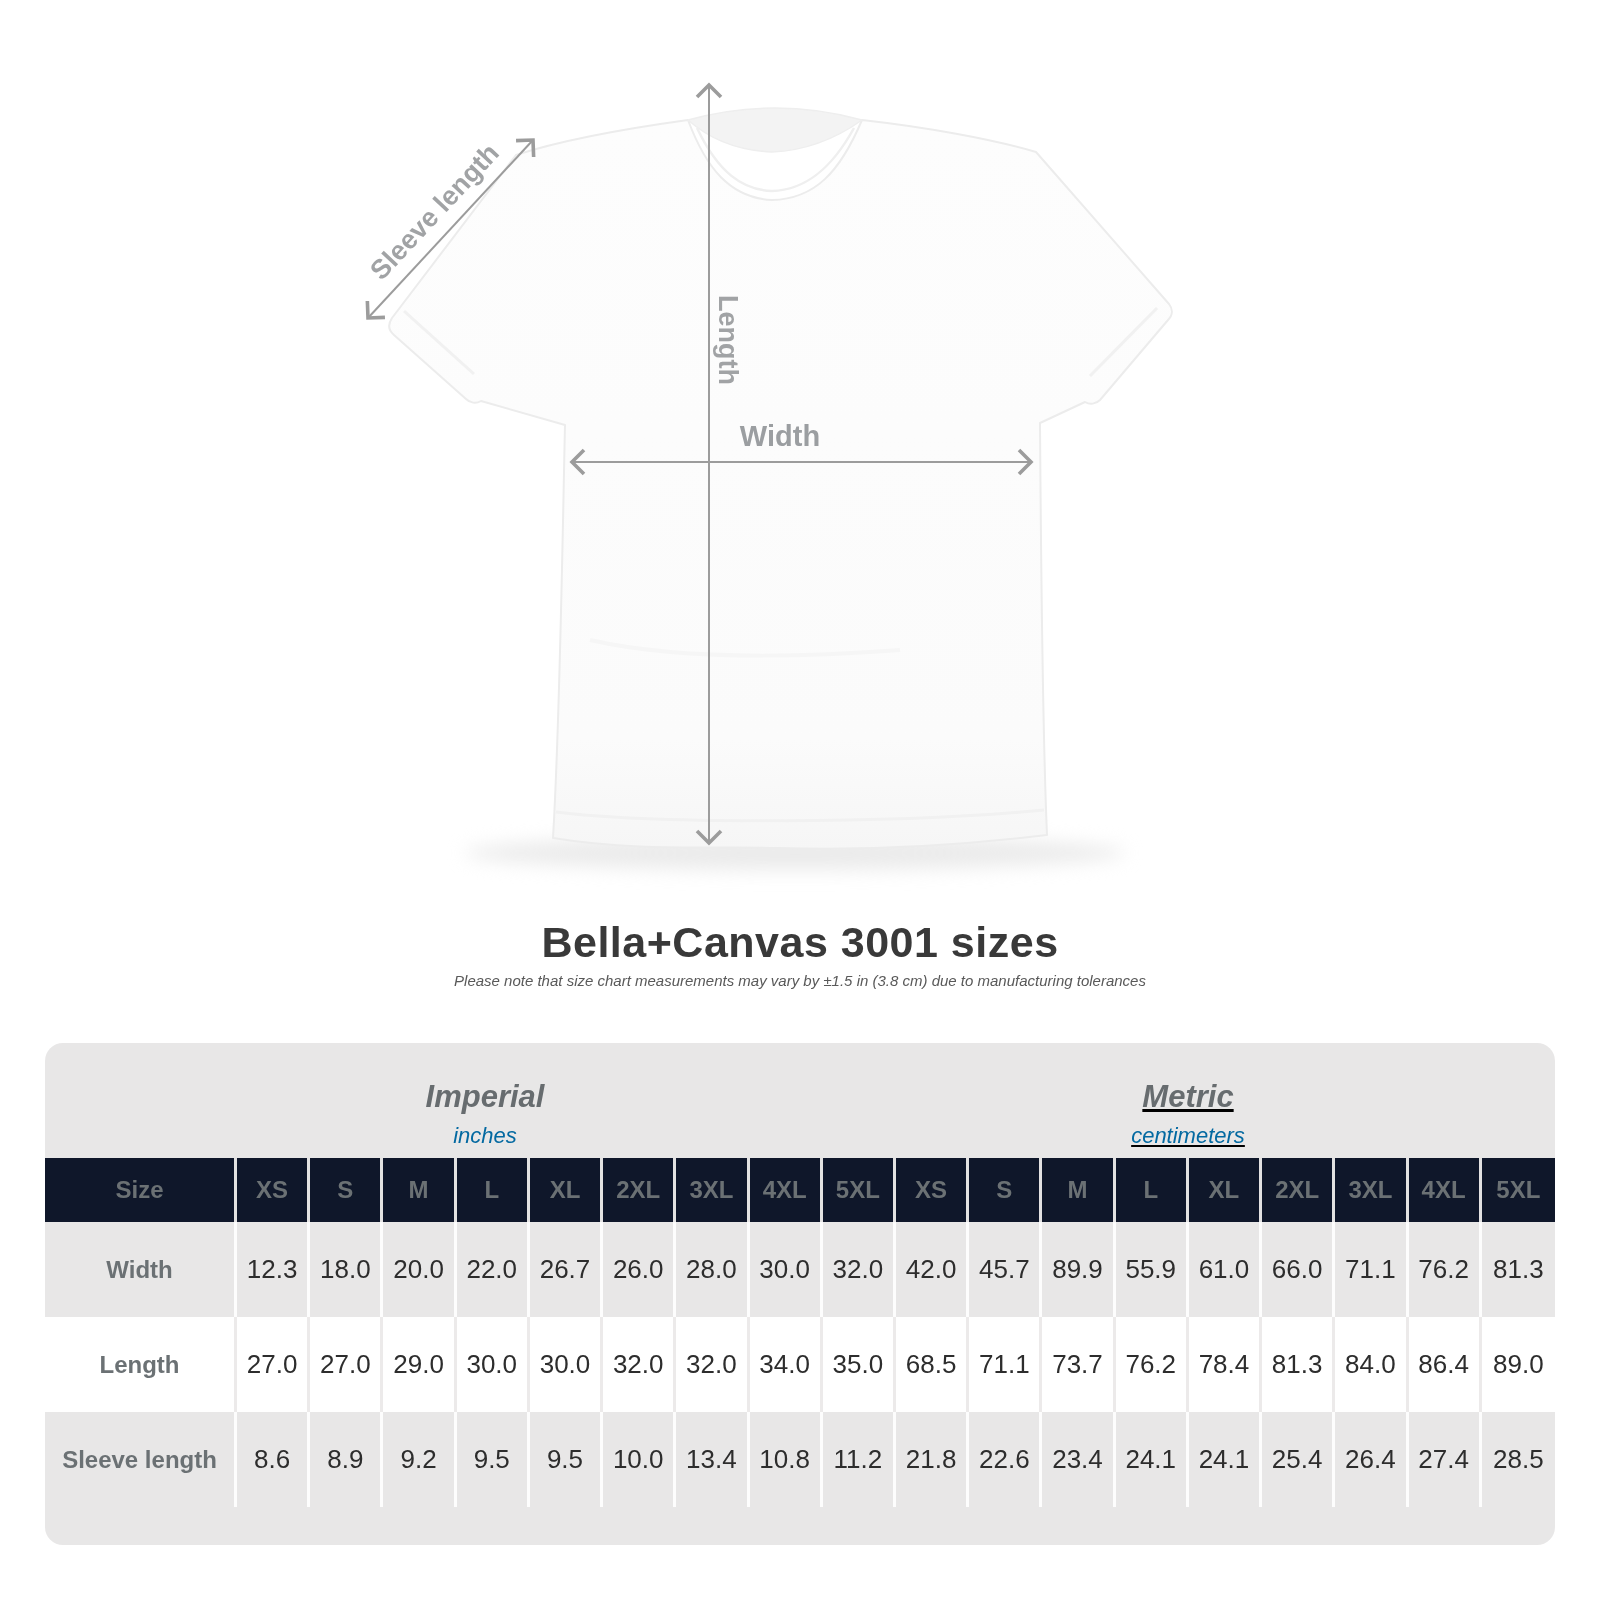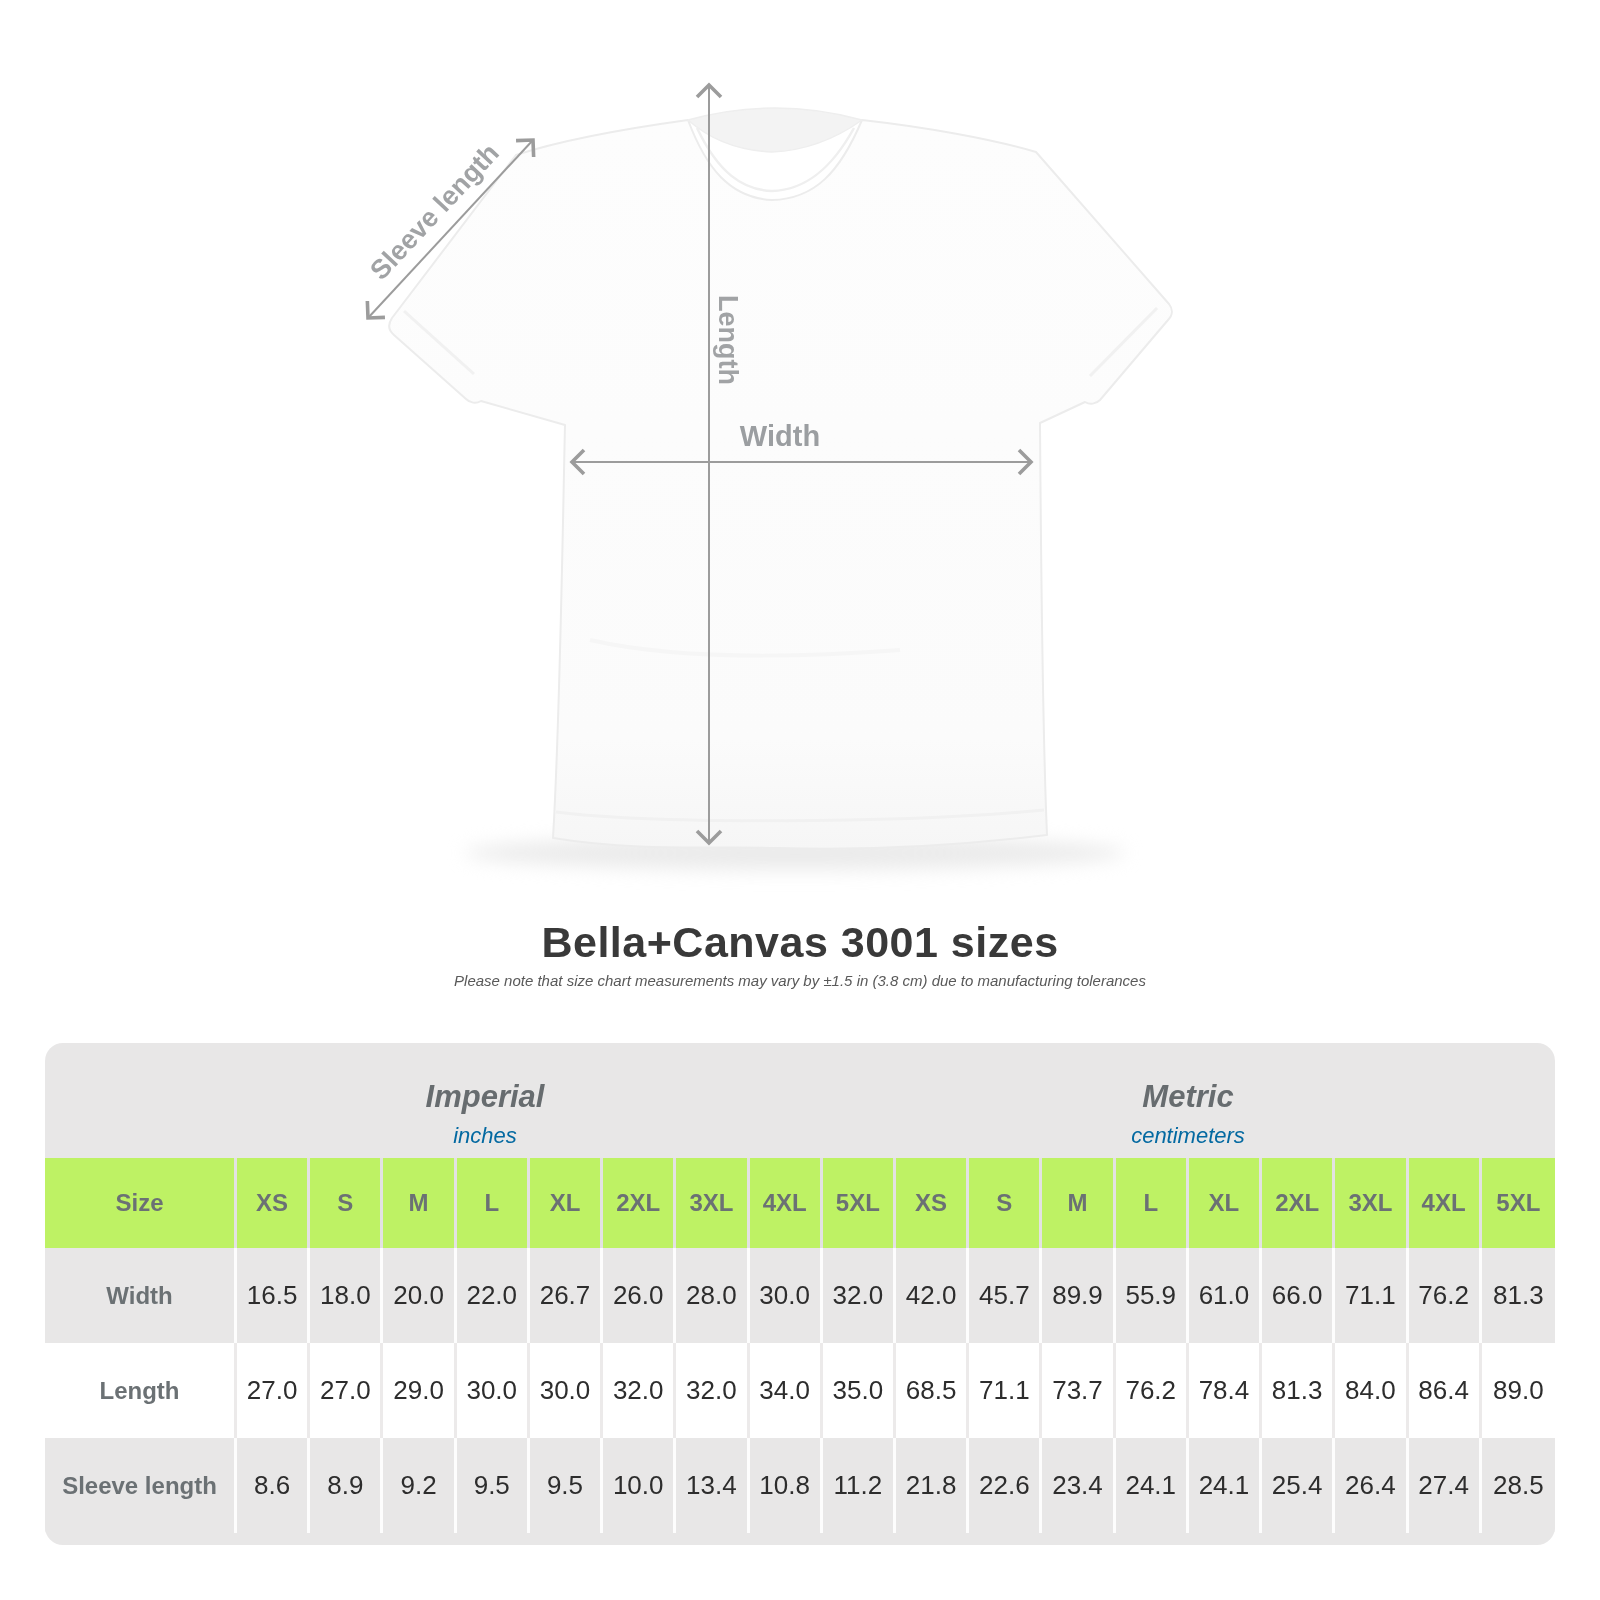--- a/index.html
+++ b/index.html
@@ -20,26 +20,26 @@
   .note{position:absolute;left:0;top:972px;width:1600px;text-align:center;
         font-style:italic;font-size:15px;color:#595959;}
 
   
   .panel{position:absolute;left:45px;top:1043px;width:1510px;height:502px;
          background:#e8e7e7;border-radius:18px;overflow:hidden;}
   .group-head{position:absolute;text-align:center;transform:translateX(-50%);}
   .group-head .g-name{font-size:31px;font-weight:bold;font-style:italic;color:#676c6f;margin-top:16px;}
   .group-head .g-unit{font-size:22px;font-style:italic;color:#0369a1;margin-top:8px;}
   .gh-imperial{left:440px;top:20px;}
-  .gh-metric{left:1143px;top:20px;}
+  .gh-metric{left:1143px;top:20px;text-decoration:underline;}
 
   table.sizes{position:absolute;left:0;top:115px;width:1510px;
               border-collapse:separate;border-spacing:0;table-layout:fixed;}
   table.sizes td{text-align:center;vertical-align:middle;padding:0;overflow:hidden;}
-  .r-head td{height:90px;background:#bef264;border-right:3px solid #e3e2e2;
+  .r-head td{height:64px;background:#0f172a;border-right:3px solid #e3e2e2;
              font-size:24px;font-weight:bold;color:#6b7174;}
   .r-head td:last-child{border-right:none;}
   .r-white td{height:95px;background:#ffffff;border-right:3px solid #eceaea;}
   .r-white td:last-child{border-right:none;}
   .r-gray td{height:95px;background:#e8e7e7;border-right:3px solid #fdfdfd;}
   .r-gray td:last-child{border-right:none;}
   td.lbl{font-size:24px;font-weight:bold;color:#6b7174;}
   td.val{font-size:26px;font-weight:normal;color:#2d2d2d;}
 </style>
 </head>
@@ -156,21 +156,21 @@
         <td>L</td>
         <td>XL</td>
         <td>2XL</td>
         <td>3XL</td>
         <td>4XL</td>
         <td>5XL</td>
       </tr>
 
       <tr class="r-gray">
         <td class="lbl">Width</td>
-        <td class="val">16.5</td>
+        <td class="val">12.3</td>
         <td class="val">18.0</td>
         <td class="val">20.0</td>
         <td class="val">22.0</td>
         <td class="val">26.7</td>
         <td class="val">26.0</td>
         <td class="val">28.0</td>
         <td class="val">30.0</td>
         <td class="val">32.0</td>
         <td class="val">42.0</td>
         <td class="val">45.7</td>

